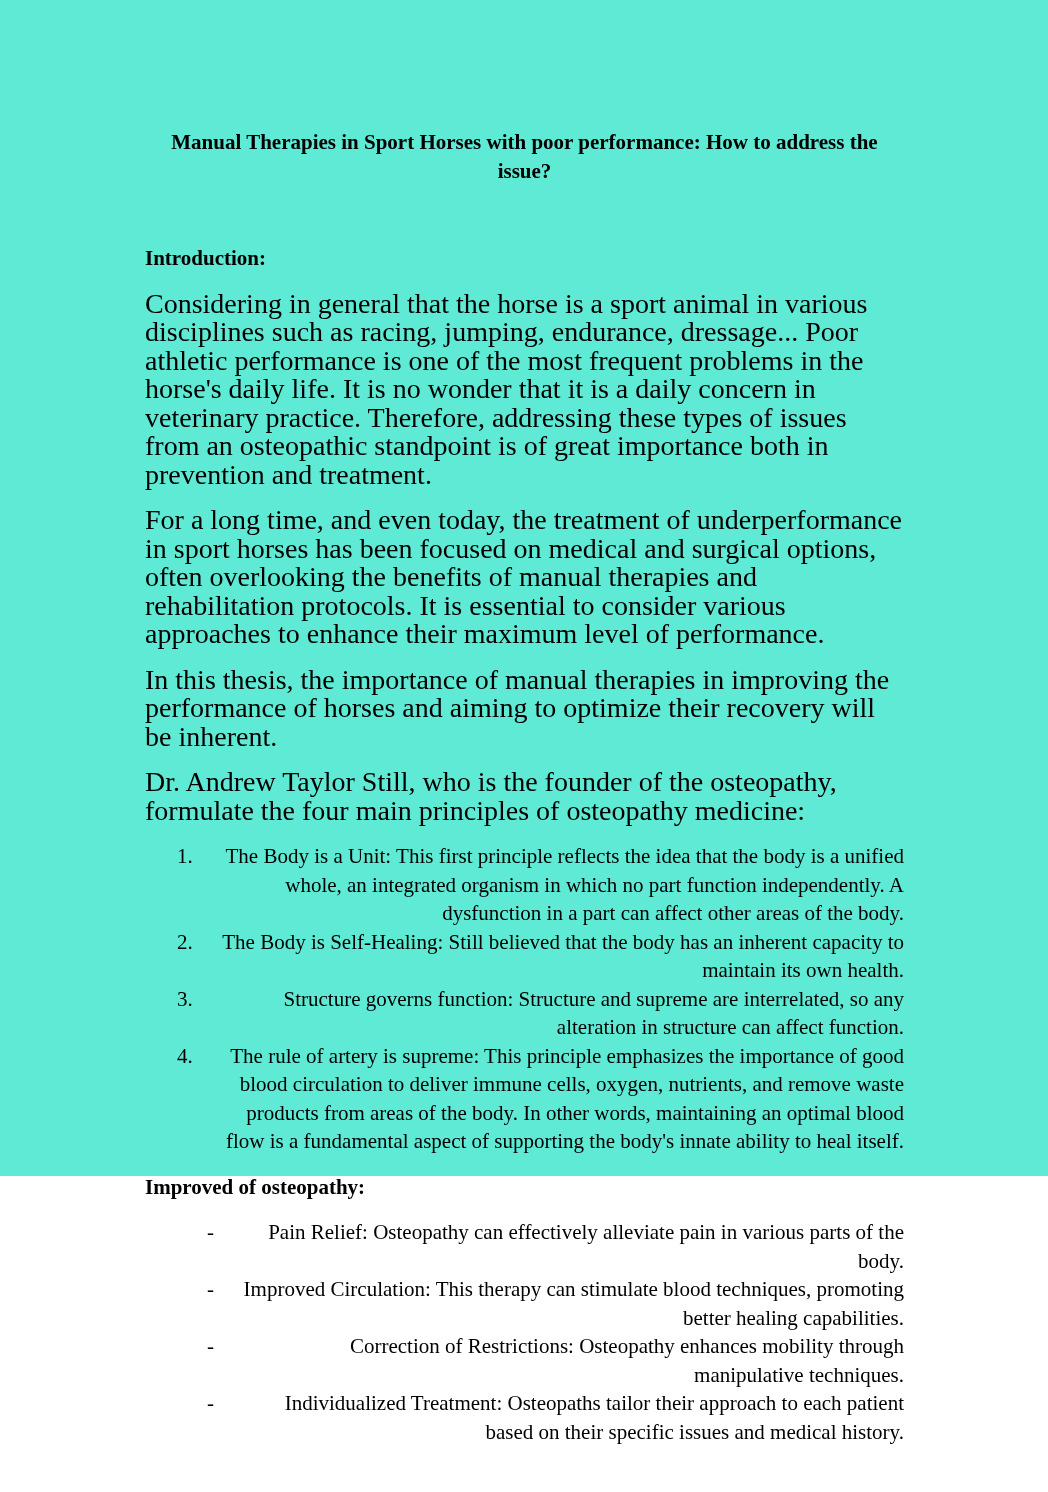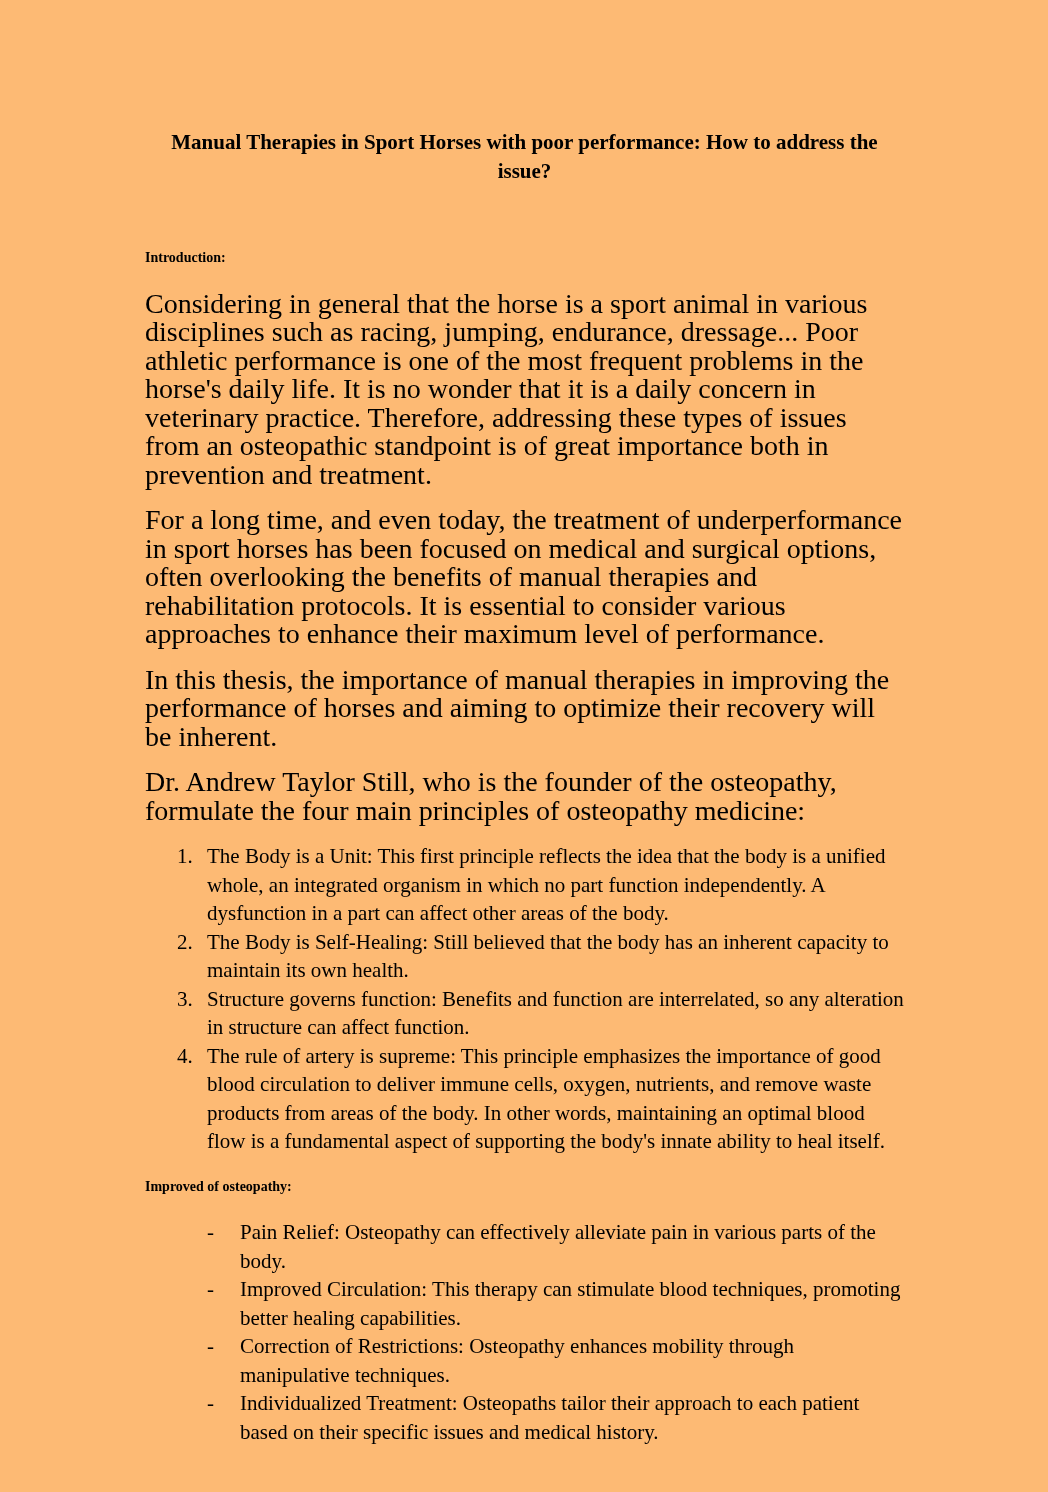--- a/index.html
+++ b/index.html
@@ -9,35 +9,35 @@
     height: 1492px;
     font-family: "Liberation Serif", "DejaVu Serif", serif;
     color: #000000;
     position: relative;
     overflow: hidden;
   }
   .page {
     position: absolute;
     top: 0; left: 0;
     width: 1048px;
-    height: 1492px;
-    background: #fdba74;
+    height: 1176px;
+    background: #5eead4;
     padding: 115px 144px 0 145px;
   }
   .doc-title {
     font-size: 21px;
     font-weight: bold;
     text-align: center;
     line-height: 29px;
     margin-top: 13px;
     margin-bottom: 58px;
     padding: 0 14px;
   }
   .heading {
-    font-size: 14px;
+    font-size: 21px;
     font-weight: bold;
     line-height: 28.5px;
     margin-bottom: 17px;
   }
   .para {
     font-size: 28px;
     line-height: 28.5px;
     margin-bottom: 17px;
   }
   .list { margin-bottom: 17px; }
@@ -45,21 +45,21 @@
     display: flex;
     align-items: flex-start;
     font-size: 21px;
     line-height: 28.5px;
   }
   .num-item { padding-left: 32px; }
   .num-item .marker { flex: 0 0 30px; }
   .dash-item { padding-left: 62px; }
   .dash-item .marker { flex: 0 0 33px; }
   .marker { display: block; }
-  .item-text { display: block; flex: 1 1 auto; }
+  .item-text { display: block; flex: 1 1 auto; text-align: right; }
 </style>
 </head>
 <body>
 
 <div class="page">
 
   <div class="doc-title">Manual Therapies in Sport Horses with poor performance: How to address the issue?</div>
 
   <div class="heading">Introduction:</div>
 
@@ -76,21 +76,21 @@
     <div class="list-item num-item">
       <span class="marker">1.</span>
       <span class="item-text">The Body is a Unit: This first principle reflects the idea that the body is a unified whole, an integrated organism in which no part function independently. A dysfunction in a part can affect other areas of the body.</span>
     </div>
     <div class="list-item num-item">
       <span class="marker">2.</span>
       <span class="item-text">The Body is Self-Healing: Still believed that the body has an inherent capacity to maintain its own health.</span>
     </div>
     <div class="list-item num-item">
       <span class="marker">3.</span>
-      <span class="item-text">Structure governs function: Benefits and function are interrelated, so any alteration in structure can affect function.</span>
+      <span class="item-text">Structure governs function: Structure and supreme are interrelated, so any alteration in structure can affect function.</span>
     </div>
     <div class="list-item num-item">
       <span class="marker">4.</span>
       <span class="item-text">The rule of artery is supreme: This principle emphasizes the importance of good blood circulation to deliver immune cells, oxygen, nutrients, and remove waste products from areas of the body. In other words, maintaining an optimal blood flow is a fundamental aspect of supporting the body's innate ability to heal itself.</span>
     </div>
   </div>
 
   <div class="heading">Improved of osteopathy:</div>
 
 

